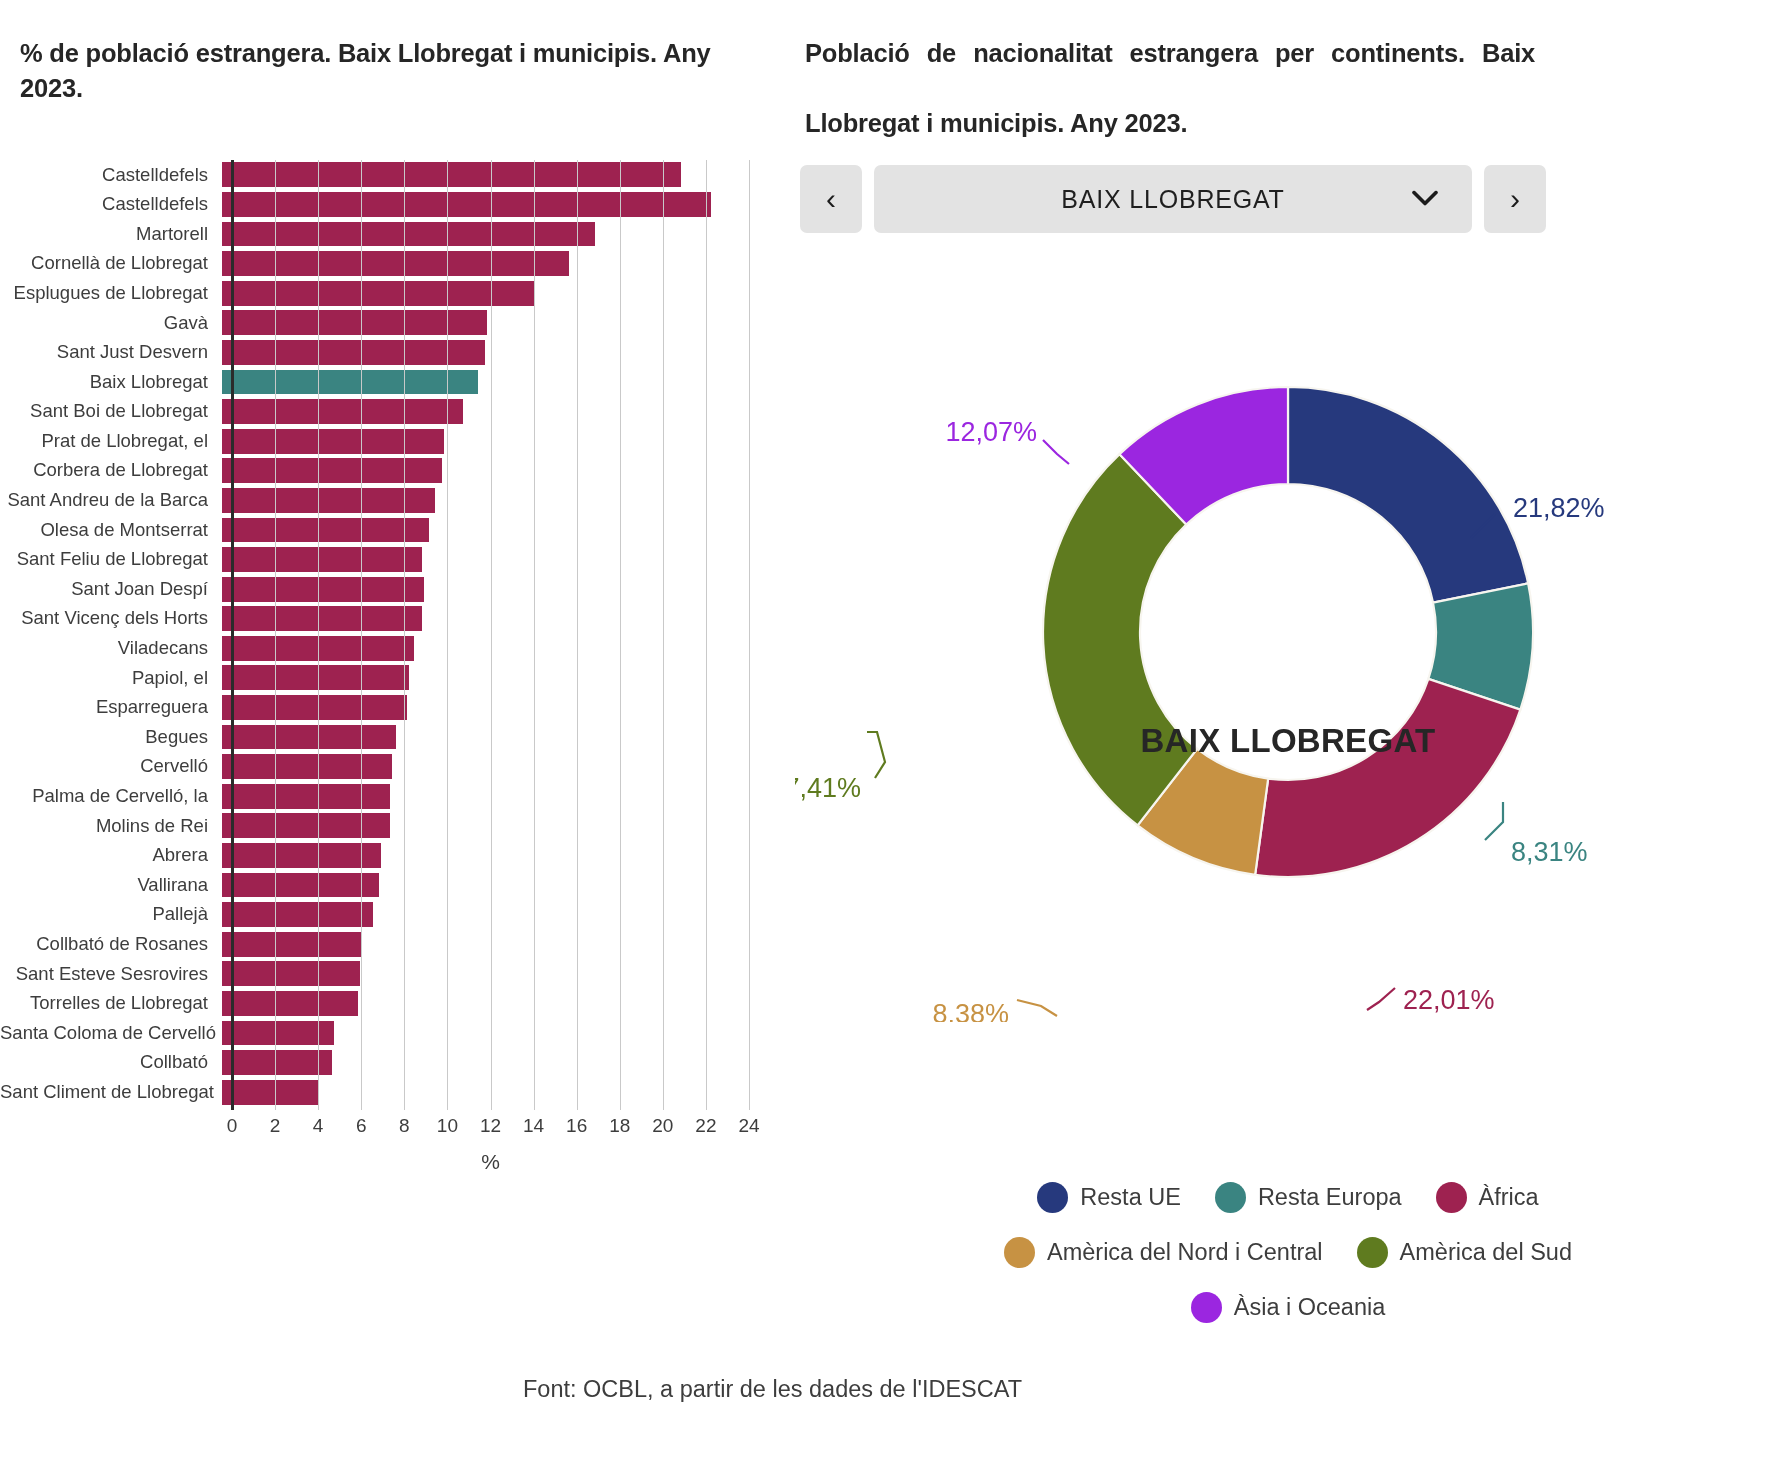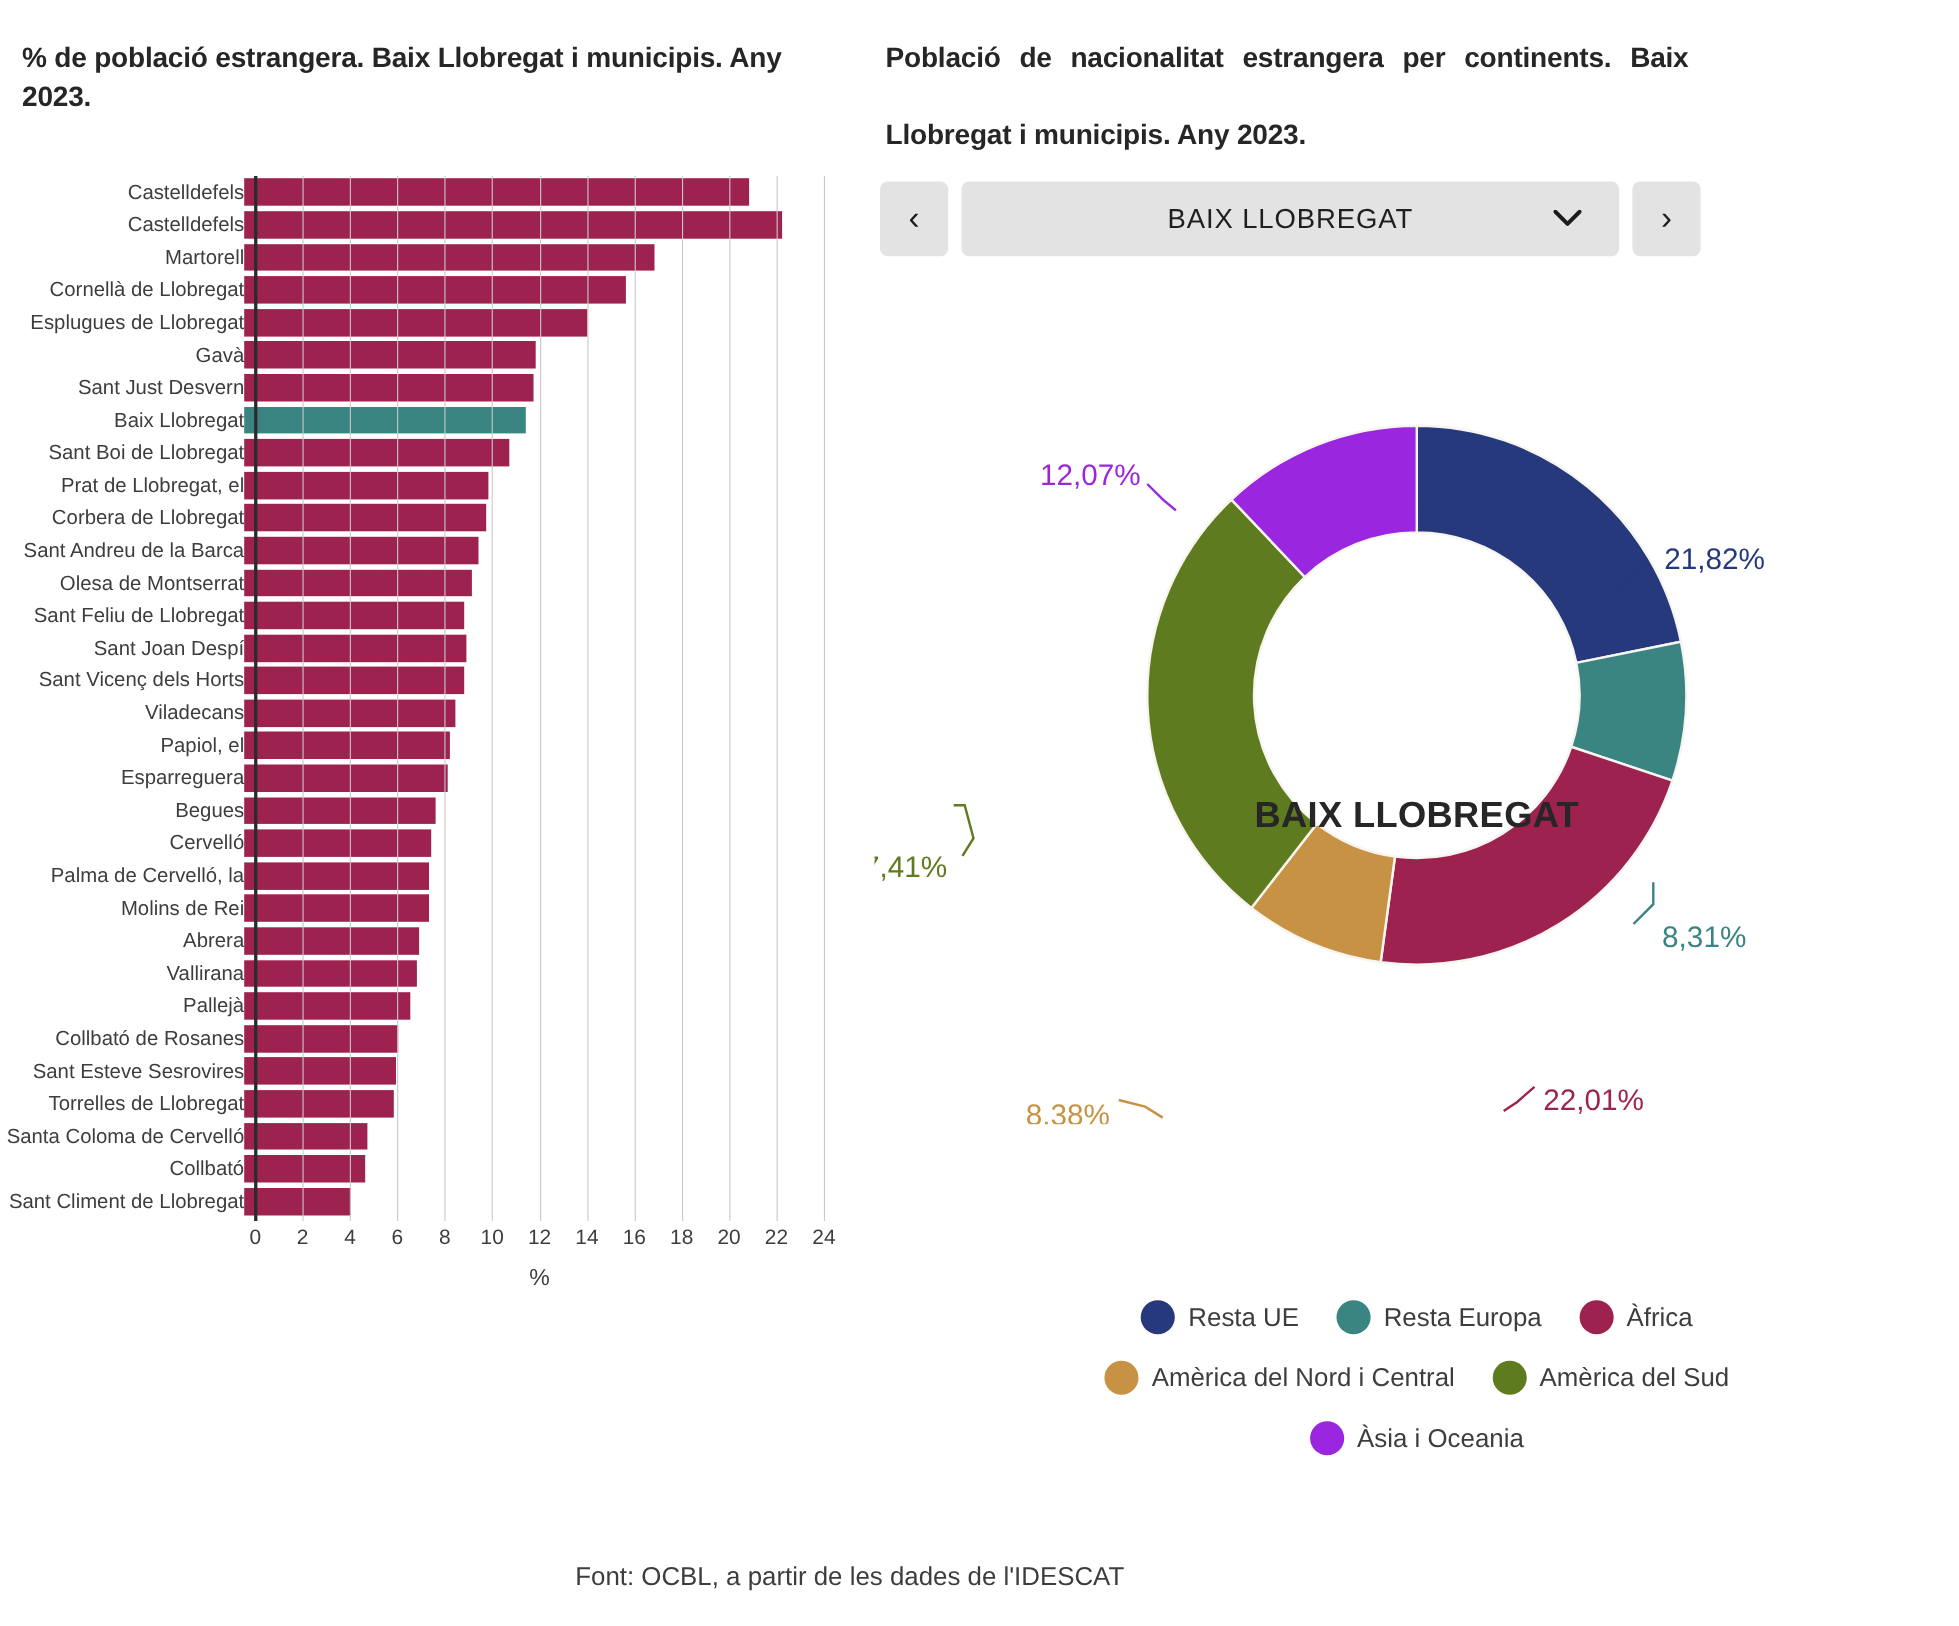--- a/index.html
+++ b/index.html
@@ -32,21 +32,21 @@
   .bar-rows { position: absolute; left: 0; top: 8px; width: 790px; }
   .bar-row {
     position: relative;
     height: 29.6px;
     display: flex;
     align-items: center;
   }
   .bar-label {
     width: 222px;
     text-align: right;
-    padding-right: 0;
+    padding-right: 14px;
     font-size: 18.5px;
     color: #3d3d3d;
     white-space: nowrap;
     line-height: 1;
   }
   .bar-track {
     position: relative;
     width: 517px;
     height: 29.6px;
   }
@@ -142,21 +142,21 @@
   .legend-line {
     display: flex; align-items: center; justify-content: center;
     gap: 12px; margin-bottom: 24px;
   }
   .legend-item { display: flex; align-items: center; gap: 12px; margin: 0 11px; }
   .legend-dot { width: 31px; height: 31px; border-radius: 50%; flex: 0 0 auto; }
   .legend-text { font-size: 23.5px; color: #3d3d3d; white-space: nowrap; }
 
   
   #footer {
-    position: absolute; left: 0; top: 1420px; width: 1545px;
+    position: absolute; left: 0; top: 1376px; width: 1545px;
     text-align: center; font-size: 23.5px; color: #3d3d3d;
   }
 </style>
 </head>
 <body>
 
 <div class="page">
 
   <div class="title" id="title-left">% de població estrangera. Baix Llobregat i municipis. Any 2023.</div>
 

